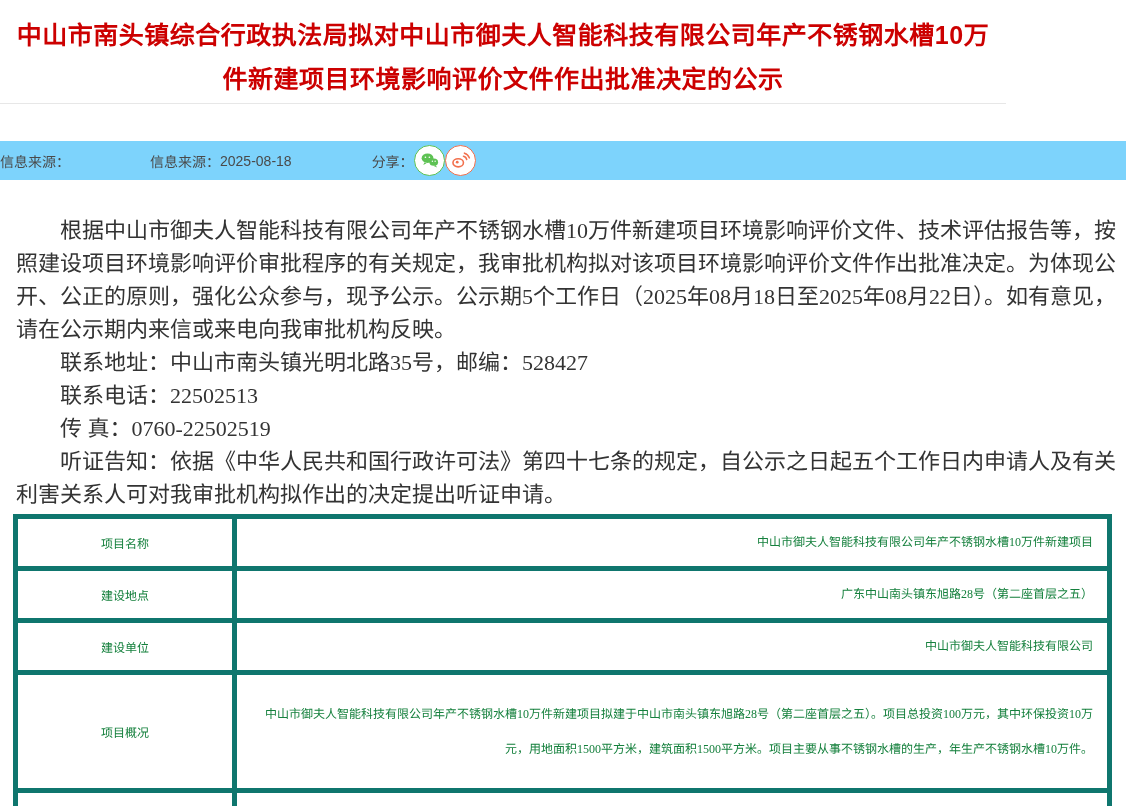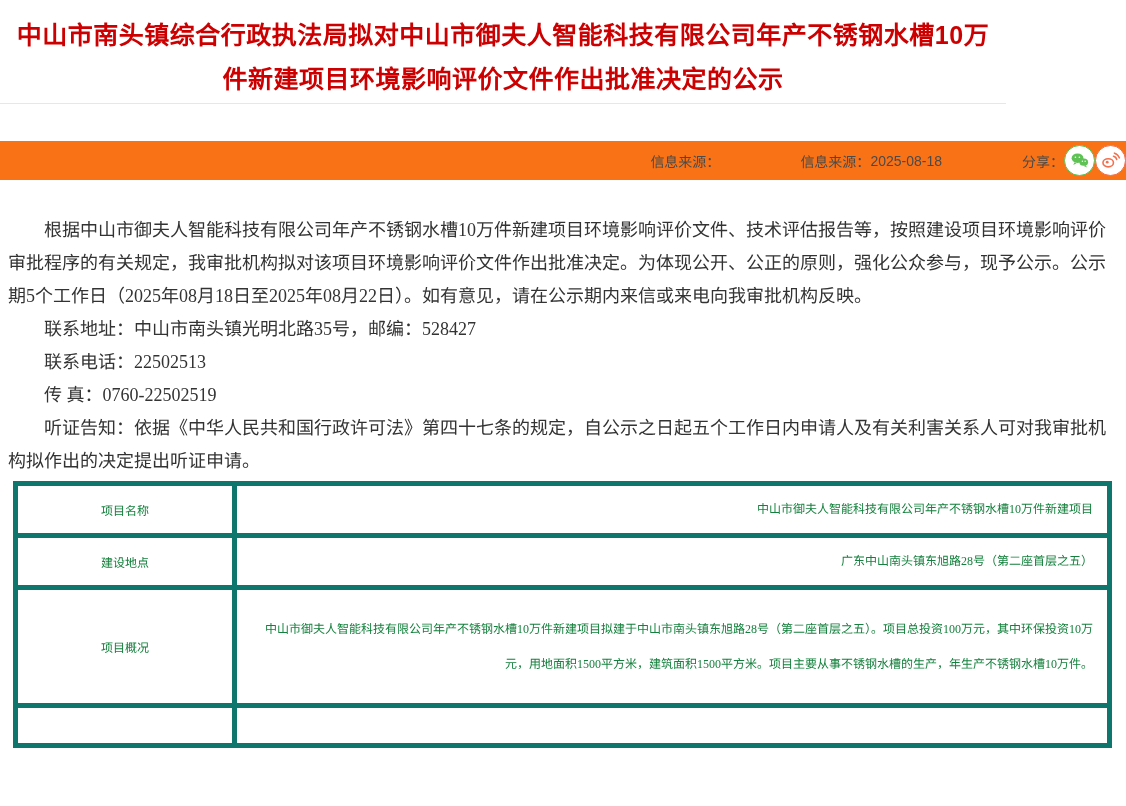--- a/index.html
+++ b/index.html
@@ -13,40 +13,40 @@
     width:1006px; padding:13px 8px 0 8px; height:104px;
     border-bottom:1px solid #e7e7e7;
   }
   .page-title{
     font-family:"Liberation Sans", sans-serif;
     font-size:25px; font-weight:bold; line-height:44px;
     color:#cc0000; text-align:center; letter-spacing:0.5px;
   }
   
   .meta-bar{
-    margin-top:37px; height:39px; background:#f97316;
-    display:flex; align-items:center; justify-content:flex-end; gap:80px;
+    margin-top:37px; height:39px; background:#7dd3fc;
+    display:flex; align-items:center; justify-content:flex-start; gap:80px;
     font-family:"Liberation Sans", sans-serif;
     font-size:14px; color:#4a4a4a;
   }
   .meta-item{ display:flex; align-items:center; white-space:nowrap; }
   .meta-item .lbl{ font-weight:500; }
   .share-group{ display:flex; align-items:center; }
   .share-btn{
     width:31px; height:31px; border-radius:50%;
     display:flex; align-items:center; justify-content:center;
     background:#fff; cursor:pointer;
   }
   .share-btn.wechat{ border:1px solid #5ec254; }
   .share-btn.weibo{ border:1px solid #f2704d; }
   .share-btn svg{ display:block; }
   
   .content{
-    margin:34px 8px 0 8px;
-    font-size:18px; line-height:33px; color:#333;
+    margin:34px 8px 0 16px;
+    font-size:22px; line-height:33px; color:#333;
   }
   .content p{ text-indent:2em; }
   
   .project-table{
     margin:3px 14px 0 13px; width:1099px;
     border-collapse:collapse; table-layout:fixed;
   }
   .project-table td{
     border:5px solid #0f766e; font-size:12px; color:#15803d;
     vertical-align:middle;
@@ -125,20 +125,24 @@
     </colgroup>
   <tbody>
       <tr class="r1">
     <td class="label">项目名称</td>
     <td class="value">中山市御夫人智能科技有限公司年产不锈钢水槽10万件新建项目</td>
   </tr>
   <tr class="r-small">
     <td class="label">建设地点</td>
     <td class="value">广东中山南头镇东旭路28号（第二座首层之五）</td>
   </tr>
+  <tr class="r3">
+    <td class="label">建设单位</td>
+    <td class="value">中山市御夫人智能科技有限公司</td>
+  </tr>
   <tr class="r-big">
     <td class="label">项目概况</td>
     <td class="value">中山市御夫人智能科技有限公司年产不锈钢水槽10万件新建项目拟建于中山市南头镇东旭路28号（第二座首层之五）。项目总投资100万元，其中环保投资10万元，用地面积1500平方米，建筑面积1500平方米。项目主要从事不锈钢水槽的生产，年生产不锈钢水槽10万件。</td>
   </tr>
   <tr class="r-cut">
     <td class="label"></td>
     <td class="value"></td>
   </tr>
 </tbody>
   </table>

